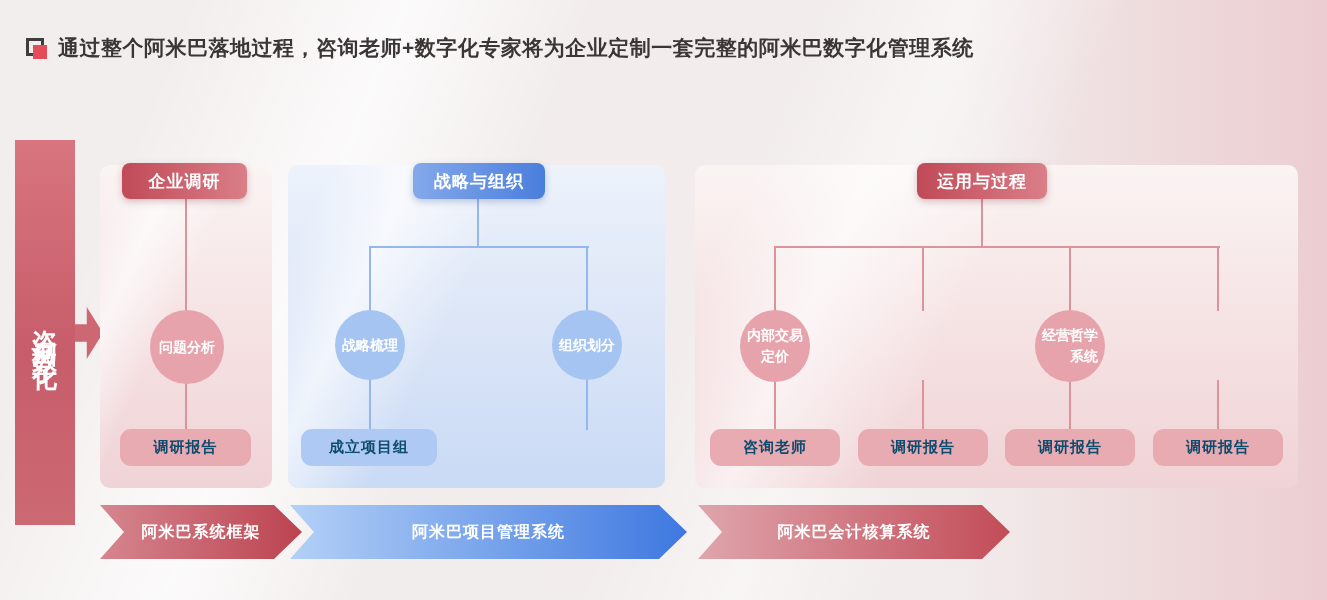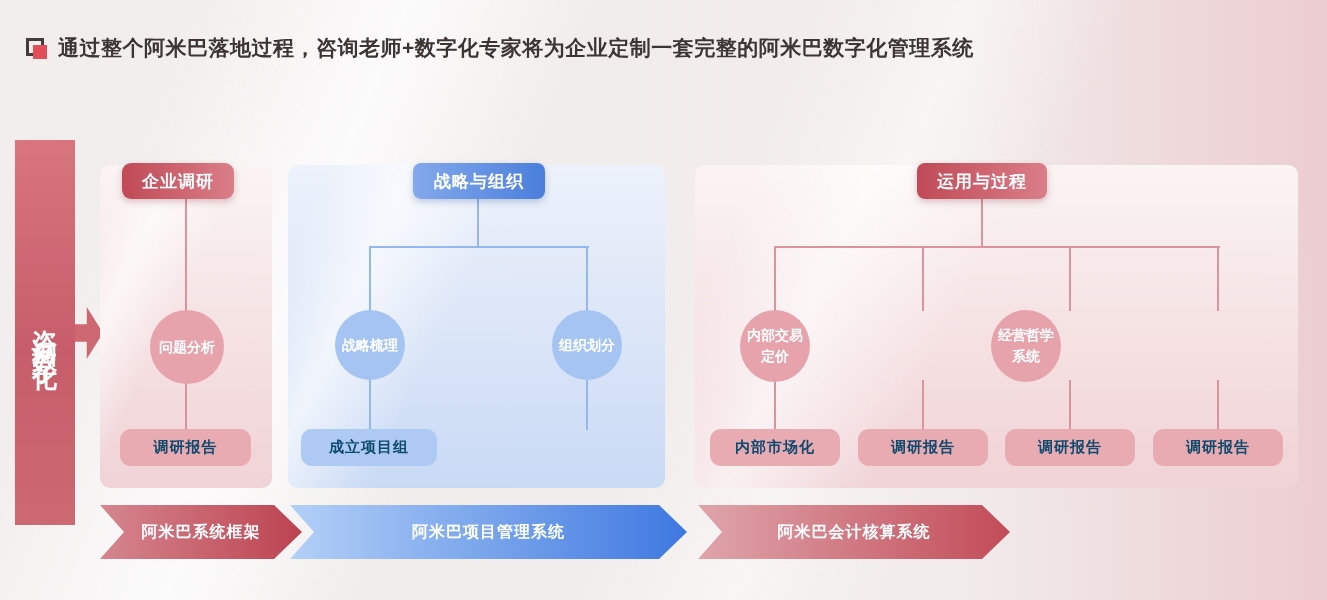--- a/index.html
+++ b/index.html
@@ -76,21 +76,21 @@
     <span class="banner-label">咨询数字化</span>
   </div>
   <div class="banner-arrow"></div>
 
   <div class="panel pink" style="left:100px;width:172px;"></div>
   <div class="panel blue" style="left:288px;width:377px;"></div>
   <div class="panel pink" style="left:695px;width:603px;"></div>
 
   <div class="line pink" style="left:185px;top:198px;width:2px;height:113px;"></div>
   <div class="line pink" style="left:185px;top:383px;width:2px;height:47px;"></div>
-  <div class="badge red" style="left:122px;width:112px;border-radius:9px;">企业调研</div>
+  <div class="badge red" style="left:122px;width:125px;">企业调研</div>
   <div class="circle pink" style="left:150px;top:310px;width:74px;height:74px;">问题分析</div>
   <div class="node-box pink" style="left:120px;top:429px;width:131px;">调研报告</div>
 
   <div class="line blue" style="left:477px;top:199px;width:2px;height:49px;"></div>
   <div class="line blue" style="left:369px;top:246px;width:220px;height:2px;"></div>
   <div class="line blue" style="left:369px;top:247px;width:2px;height:64px;"></div>
   <div class="line blue" style="left:586px;top:247px;width:2px;height:64px;"></div>
   <div class="line blue" style="left:369px;top:379px;width:2px;height:51px;"></div>
   <div class="line blue" style="left:586px;top:379px;width:2px;height:51px;"></div>
   <div class="badge blue" style="left:413px;width:132px;">战略与组织</div>
@@ -104,23 +104,23 @@
   <div class="line pink" style="left:922px;top:247px;width:2px;height:64px;"></div>
   <div class="line pink" style="left:1069px;top:247px;width:2px;height:64px;"></div>
   <div class="line pink" style="left:1217px;top:247px;width:2px;height:64px;"></div>
   <div class="line pink" style="left:774px;top:380px;width:2px;height:50px;"></div>
   <div class="line pink" style="left:922px;top:380px;width:2px;height:50px;"></div>
   <div class="line pink" style="left:1069px;top:380px;width:2px;height:50px;"></div>
   <div class="line pink" style="left:1217px;top:380px;width:2px;height:50px;"></div>
   <div class="badge red" style="left:917px;width:130px;">运用与过程</div>
   <div class="circle pink" style="left:740px;top:310px;width:70px;height:72px;">内部交易
 定价</div>
-  <div class="circle pink" style="left:991px;top:310px;width:70px;height:72px;">经营哲学
+  <div class="circle pink" style="left:1035px;top:310px;width:70px;height:72px;text-align:right;">经营哲学
 系统</div>
-  <div class="node-box pink" style="left:710px;top:429px;width:130px;">内部市场化</div>
+  <div class="node-box pink" style="left:710px;top:429px;width:130px;">咨询老师</div>
   <div class="node-box pink" style="left:858px;top:429px;width:130px;">调研报告</div>
   <div class="node-box pink" style="left:1005px;top:429px;width:130px;">调研报告</div>
   <div class="node-box pink" style="left:1153px;top:429px;width:130px;">调研报告</div>
 
   <div class="flow-arrow fa-r1" style="left:100px;width:202px;">阿米巴系统框架</div>
   <div class="flow-arrow fa-bl" style="left:290px;width:397px;">阿米巴项目管理系统</div>
   <div class="flow-arrow fa-r2" style="left:698px;width:312px;">阿米巴会计核算系统</div>
 
 </div>
 

